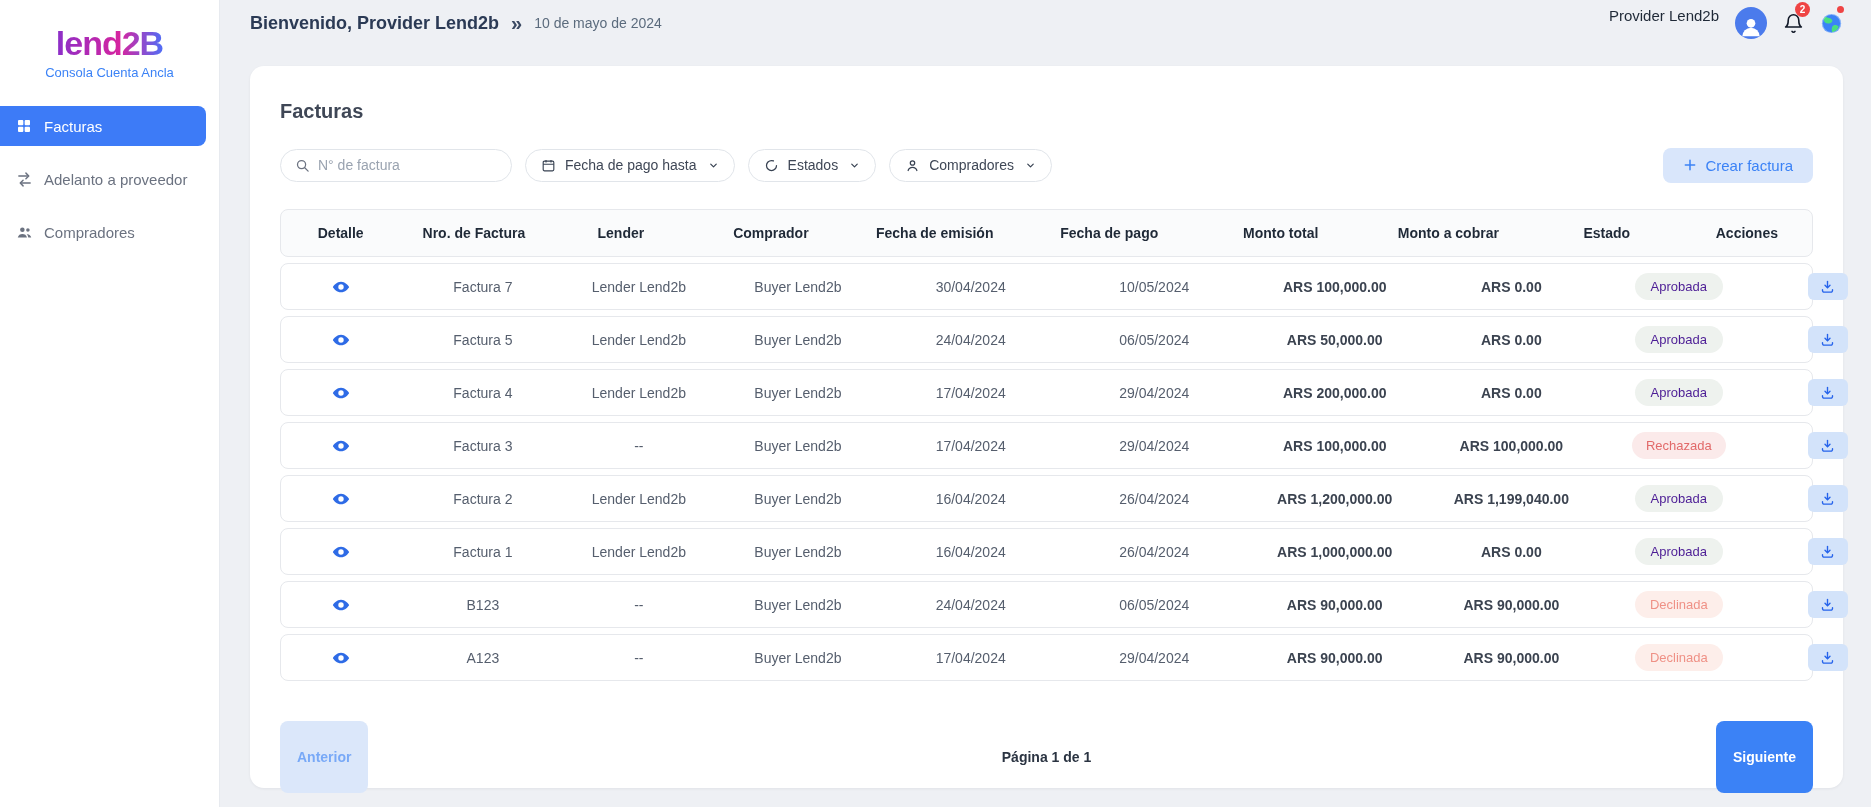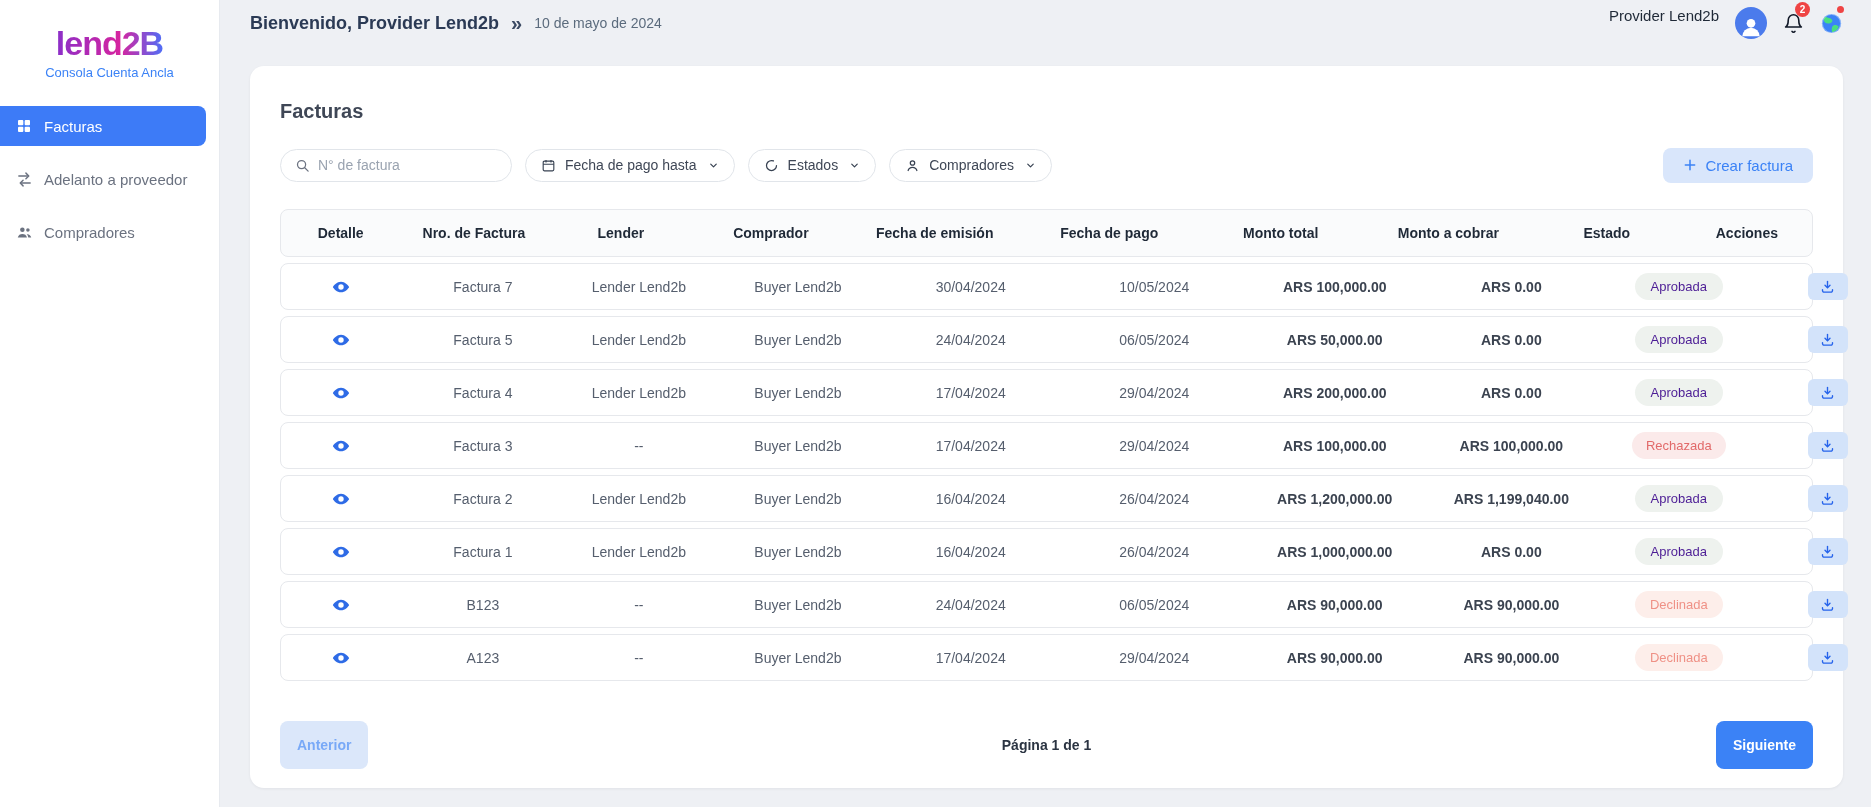--- a/index.html
+++ b/index.html
@@ -119,21 +119,21 @@
   .badge.rejected { background:#fbeaea; color:#e26a6a; }
   .badge.declined { background:#fdeeea; color:#ef9186; }
   .dl-btn {
     width:40px; height:27px; background:#d3e3fa; border:none; border-radius:6px;
     display:flex; align-items:center; justify-content:center; cursor:pointer;
   }
 
   
   .pagination { display:flex; align-items:center; margin-top:40px; }
   .page-btn {
-    border:none; border-radius:8px; padding:16px 17px; font-size:14px; font-weight:700;
+    border:none; border-radius:8px; padding:28px 17px; font-size:14px; font-weight:700;
     cursor:pointer; font-family:"Liberation Sans", sans-serif;
   }
   .page-btn.prev { background:#dbe7fa; color:rgba(59,130,246,.62); }
   .page-btn.next { background:#3b82f6; color:#ffffff; margin-left:auto; }
   .page-info { font-size:14px; font-weight:700; color:#2b3442; position:absolute; left:50%; transform:translateX(-50%); }
   .pagination { position:relative; }
 </style>
 </head>
 <body>
 

